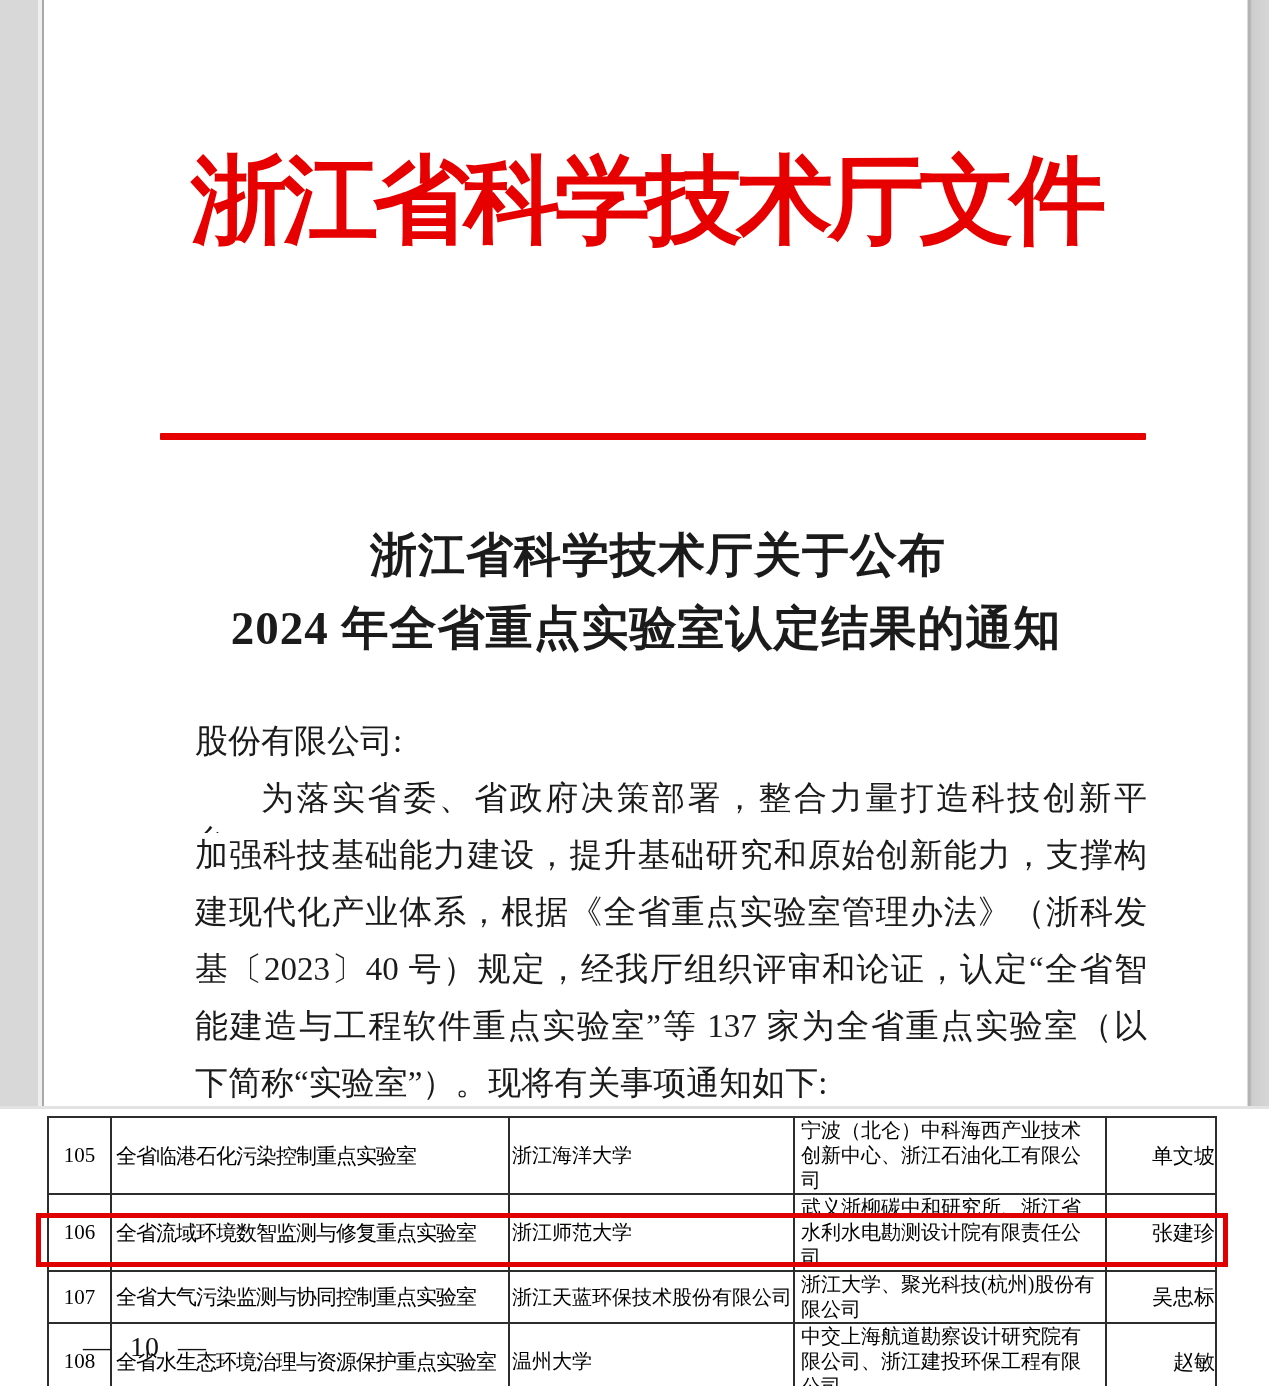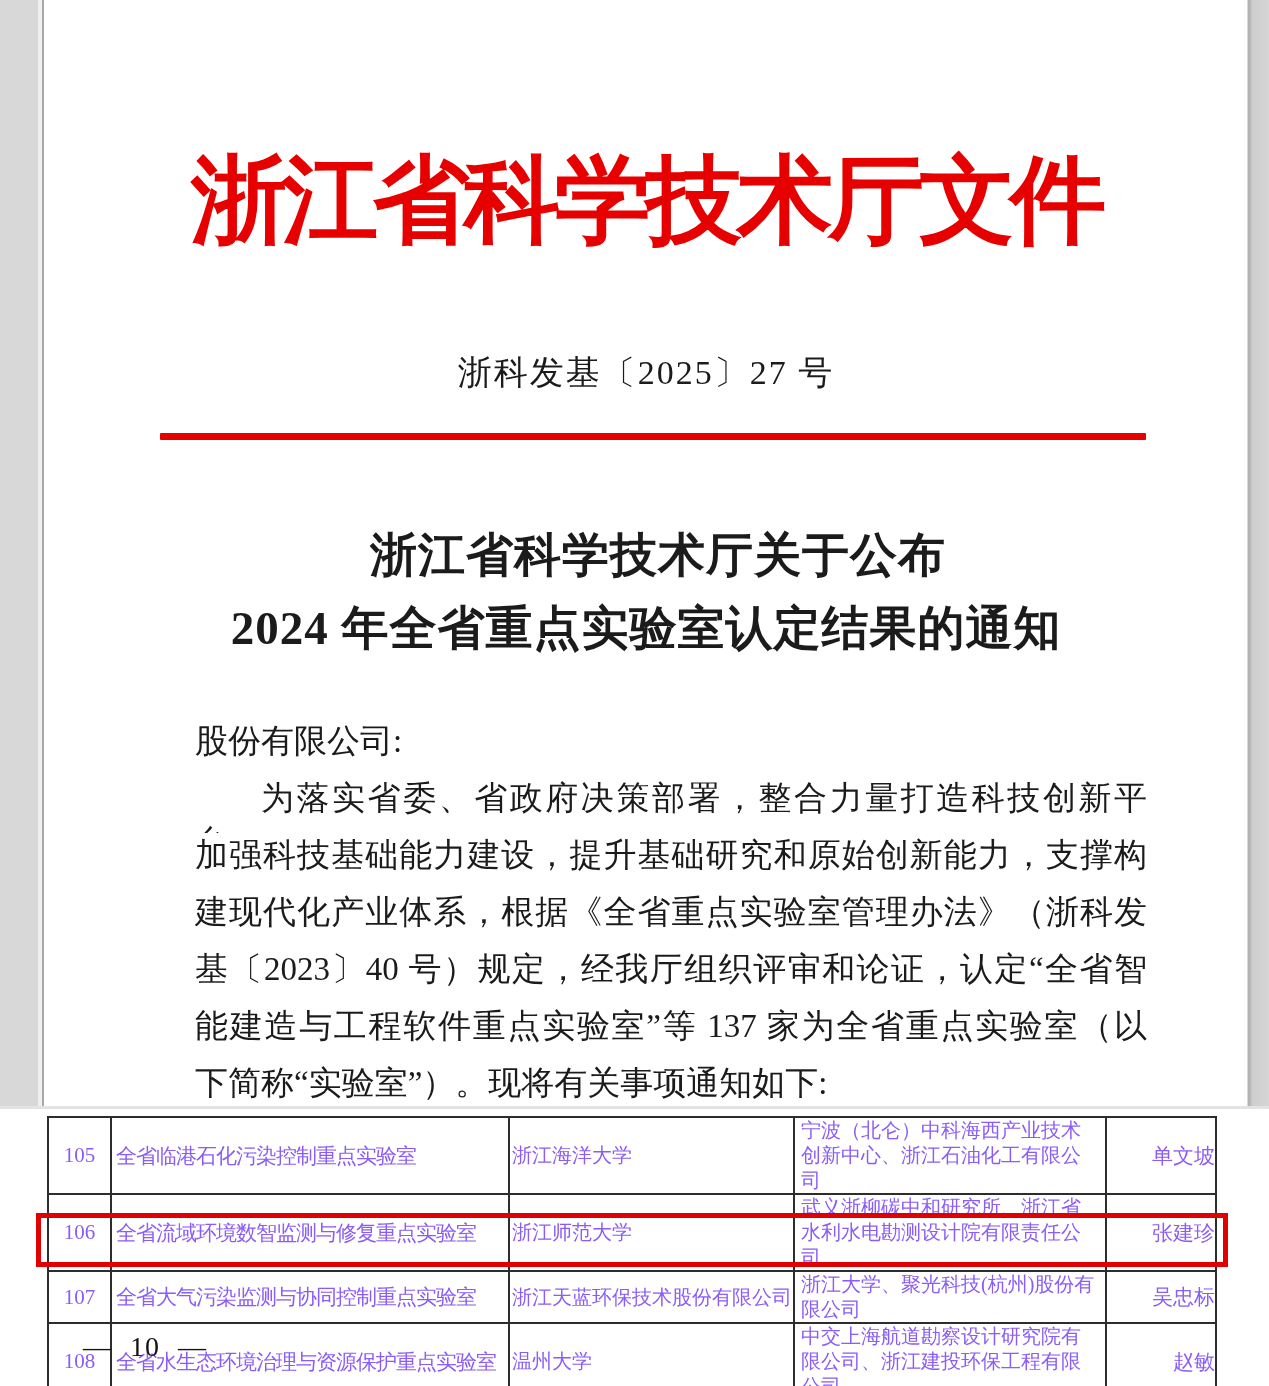--- a/index.html
+++ b/index.html
@@ -54,21 +54,21 @@
   
   .table-strip {
     position:absolute; left:0; top:1106px; width:1269px; height:280px;
     background:#ffffff; border-top:3px solid #e3e3e3;
   }
   table.labs {
     position:absolute; left:47px; top:7px; width:1168px;
     border-collapse:collapse; table-layout:fixed;
   }
   table.labs td {
-    border:2px solid #2d2d2d; vertical-align:middle; color:#8b5cf6;
+    border:2px solid #2d2d2d; vertical-align:middle; color:#000000;
   }
   table.labs tr { height:51px; }
   td.c-no   { text-align:center; font-size:21px; }
   td.c-lab  { font-size:21px; letter-spacing:-1px; padding-left:4px; white-space:nowrap; overflow:hidden; }
   td.c-org  { font-size:20px; padding-left:2px; white-space:nowrap; overflow:hidden;margin-top:12px; }
   td.c-part { font-size:20px; line-height:25px; padding:0 6px; }
   td.c-dir  { text-align:right; font-size:21px; }
 
   .hl-box {
     position:absolute; left:36px; top:104px; width:1192px; height:54px;
@@ -83,21 +83,20 @@
 </head>
 <body>
 
 <div class="stage">
 
   <div class="edge-left"></div>
   <div class="edge-right"></div>
 
   <div class="sheet">
     <div class="banner">浙江省科学技术厅文件</div>
-    <div class="doc-number">浙科发基〔2025〕27 号</div>
     <div class="red-rule"></div>
     <div class="notice-line l1">浙江省科学技术厅关于公布</div>
     <div class="notice-line l2">2024 年全省重点实验室认定结果的通知</div>
 
     <div class="salutation">股份有限公司:</div>
 
     <div class="paragraph">
       <div class="bline first">为落实省委、省政府决策部署，整合力量打造科技创新平台，</div>
       <div class="bline">加强科技基础能力建设，提升基础研究和原始创新能力，支撑构</div>
       <div class="bline">建现代化产业体系，根据《全省重点实验室管理办法》（浙科发</div>

